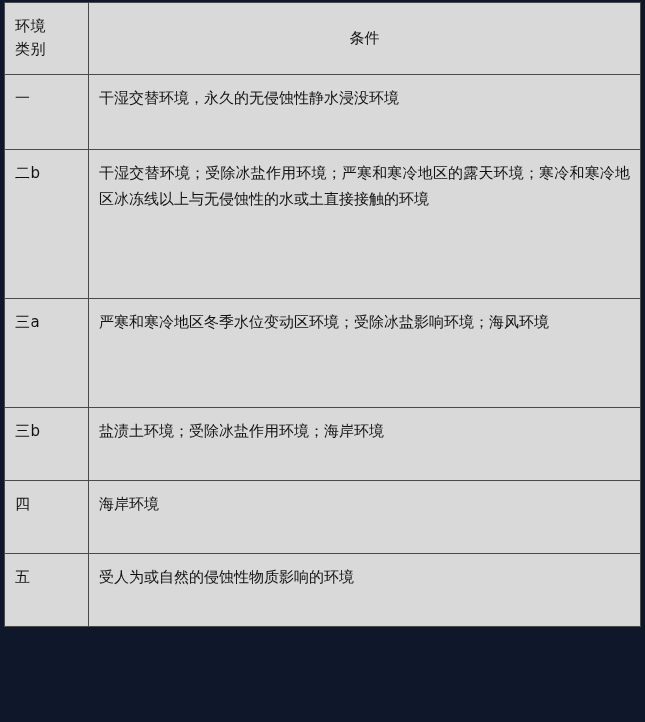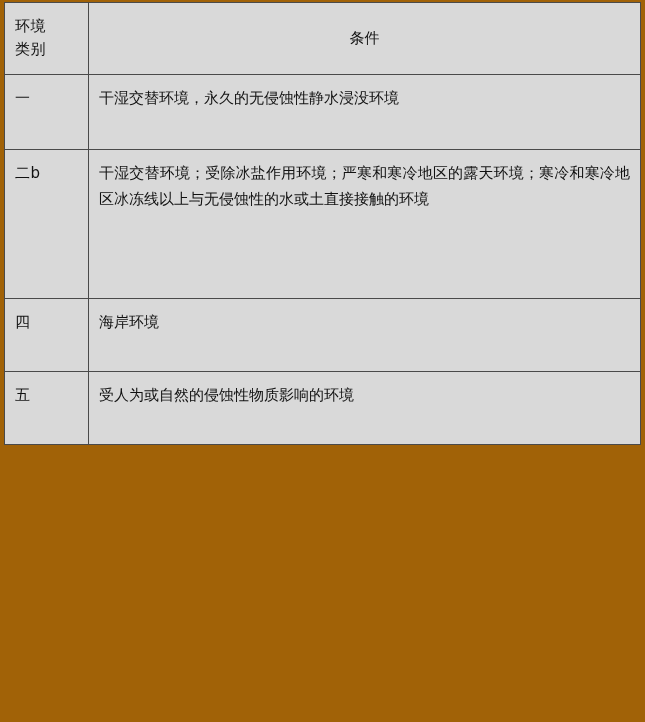--- a/index.html
+++ b/index.html
@@ -8,21 +8,21 @@
     background: #ffffff;
   }
   body {
     width: 645px;
     height: 722px;
     font-family: "DejaVu Sans", "Liberation Sans", sans-serif;
   }
   #sheet {
     width: 645px;
     height: 722px;
-    background: #a16207;
+    background: #0f172a;
     box-sizing: border-box;
     padding: 2px 4px 4px 4px;
   }
   table.env-table {
     border-collapse: collapse;
     width: 636px;
     margin: 0 auto;
     background: #d9d9d9;
     table-layout: fixed;
   }
@@ -96,21 +96,29 @@
         <td class="cat">一</td>
         <td class="cond">干湿交替环境，永久的无侵蚀性静水浸没环境</td>
       </tr>
 
 
       <tr class="r3">
         <td class="cat">二b</td>
         <td class="cond">干湿交替环境；受除冰盐作用环境；严寒和寒冷地区的露天环境；寒冷和寒冷地区冰冻线以上与无侵蚀性的水或土直接接触的环境</td>
       </tr>
 
+      <tr class="r4">
+        <td class="cat">三a</td>
+        <td class="cond">严寒和寒冷地区冬季水位变动区环境；受除冰盐影响环境；海风环境</td>
+      </tr>
 
+      <tr class="r5">
+        <td class="cat">三b</td>
+        <td class="cond">盐渍土环境；受除冰盐作用环境；海岸环境</td>
+      </tr>
 
       <tr class="r6">
         <td class="cat">四</td>
         <td class="cond">海岸环境</td>
       </tr>
 
       <tr class="r7">
         <td class="cat">五</td>
         <td class="cond">受人为或自然的侵蚀性物质影响的环境</td>
       </tr>

